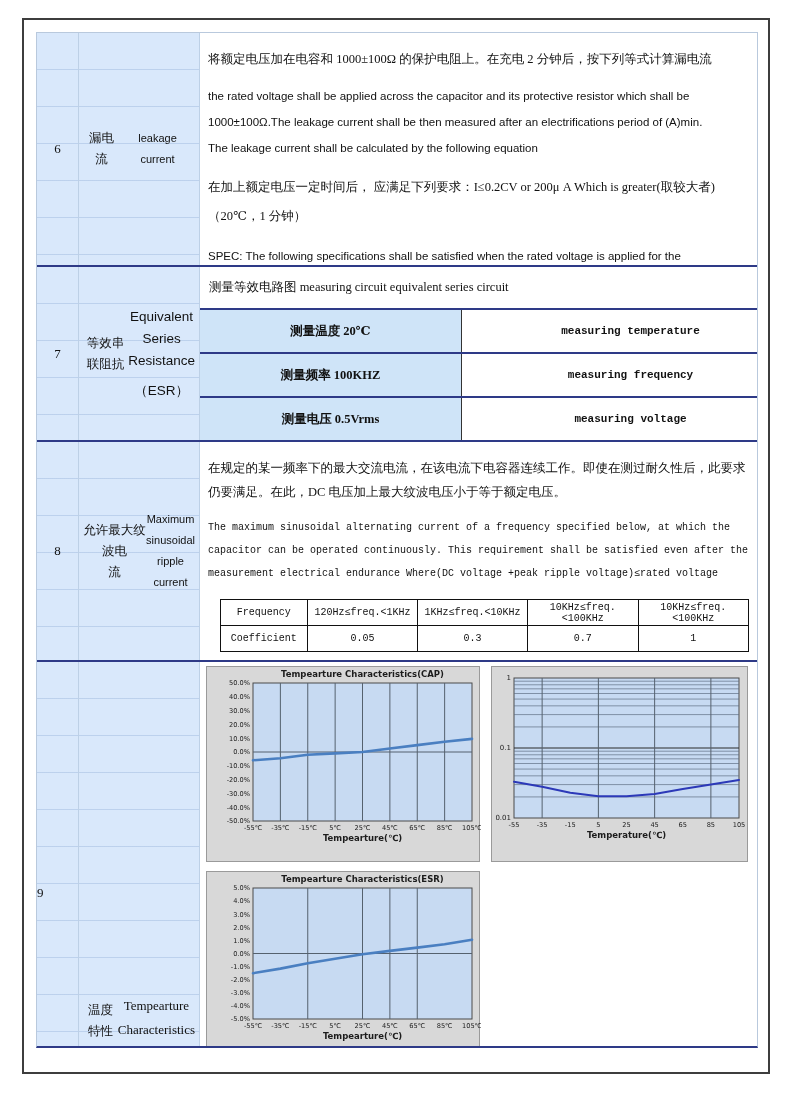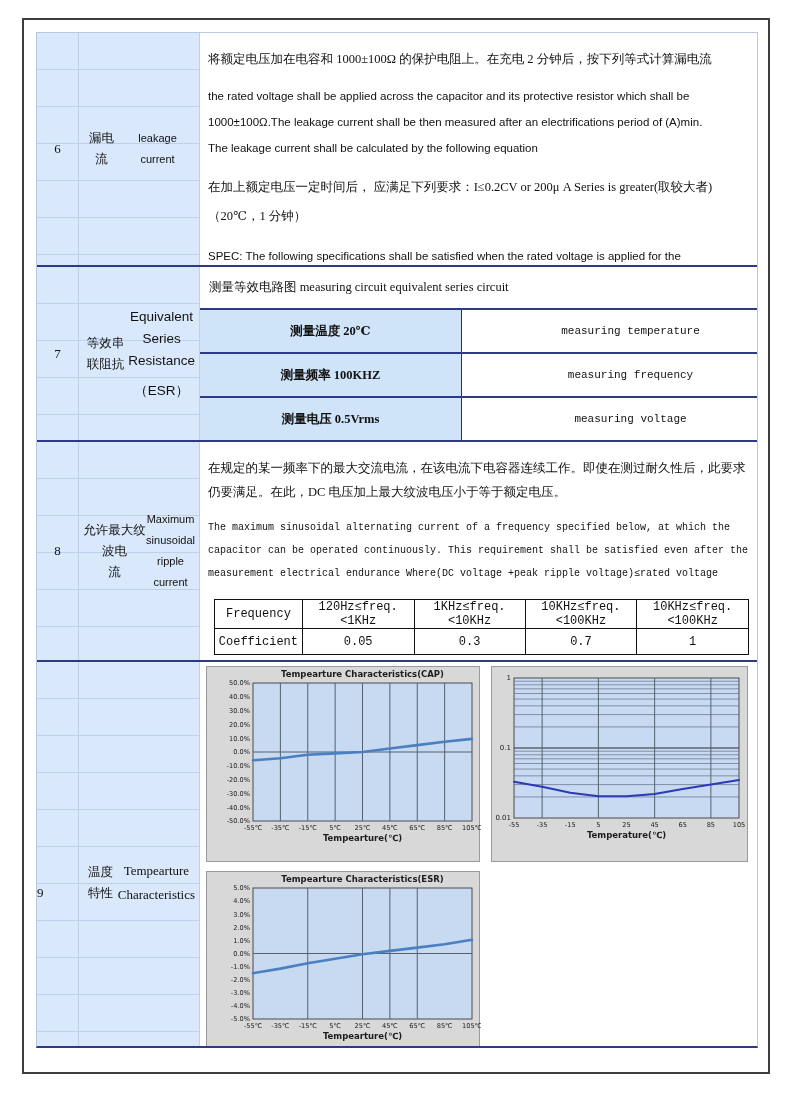--- a/index.html
+++ b/index.html
@@ -35,33 +35,33 @@
   
   .row-7 { height:175px; }
   .row-7 .content-wrap { padding:0; display:flex; flex-direction:column; }
   .esr-header { height:41px; display:flex; align-items:center; padding-left:9px;
                 font-size:12.5px; }
   .esr-subrow { height:44px; display:flex; border-top:2px solid #2e3a87;gap:42px; }
   .esr-subrow .zh-cell { width:262px; background:#cfe4f8; display:flex; align-items:center;
                          justify-content:center; font-size:12.5px; font-weight:600;
                          border-right:1.5px solid #333; }
   .esr-subrow .en-cell { flex:1; display:flex; align-items:center; justify-content:center;
-                         font-family:"Liberation Mono","DejaVu Sans Mono",monospace; font-size:11px; }
+                         font-family:"Liberation Mono","DejaVu Sans Mono",monospace; font-size:11px;font-weight:bold; }
   
   .row-8 { height:220px; }
-  .freq-table { border-collapse:collapse; margin:14px 0 0 6px;
-                font-family:"Liberation Mono","DejaVu Sans Mono",monospace; font-size:12px; }
+  .freq-table { border-collapse:collapse; margin:14px 0 0 12px;
+                font-family:"Liberation Mono","DejaVu Sans Mono",monospace; font-size:10px; }
   .freq-table td { border:1.5px solid #111; text-align:center; height:26px; padding:0 3px; }
   .freq-table td:first-child { width:88px; }
   .freq-table td:not(:first-child) { width:114px; }
   
   .row-9 { height:386px; }
   .row-9 .num-cell, .row-9 .label-cell { justify-content:flex-start; }
   .row-9 .num-cell { padding-top:78px; }
-  .row-9 .label-cell { padding-top:62px; }
+  .row-9 .label-cell { padding-top:62px;align-items:flex-end; }
   .charts { padding:4px 0 0 6px; }
   .charts-top { display:flex; gap:11px; }
   .chart-box { background:#d8d8d8; border:1px solid #9a9a9a; }
   .chart-cap, .chart-esr { width:274px; }
   .chart-df  { width:257px; }
   .chart-esr-wrap { margin-top:9px; }
 </style>
 </head>
 <body>
 
@@ -78,21 +78,21 @@
         <div class="en-label-mono">leakage current</div>
       </div>
       <div class="content-cell">
         <div class="zh-text">将额定电压加在电容和 1000±100Ω 的保护电阻上。在充电 2 分钟后，按下列等式计算漏电流</div>
         <div class="sans-text mt12">
           <div>the rated voltage shall be applied across the capacitor and its protective resistor which shall be</div>
           <div>1000±100Ω.The leakage current shall be then measured after an electrifications period of (A)min.</div>
           <div>The leakage current shall be calculated by the following equation</div>
         </div>
         <div class="zh-text mt12" style="line-height:29px">
-          <div>在加上额定电压一定时间后， 应满足下列要求：I≤0.2CV or 200μ A Series is greater(取较大者)</div>
+          <div>在加上额定电压一定时间后， 应满足下列要求：I≤0.2CV or 200μ A Which is greater(取较大者)</div>
           <div>（20℃，1 分钟）</div>
         </div>
         <div class="sans-text mt12">
           <div>SPEC: The following specifications shall be satisfied when the rated voltage is applied for the</div>
 
         </div>
       </div>
     </div>
 
     <div class="row row-7">

